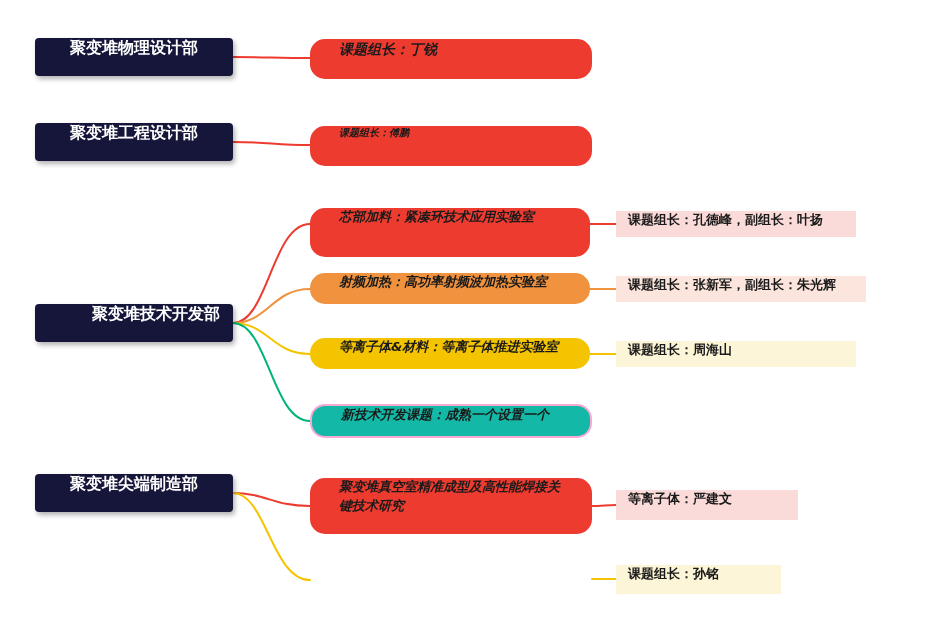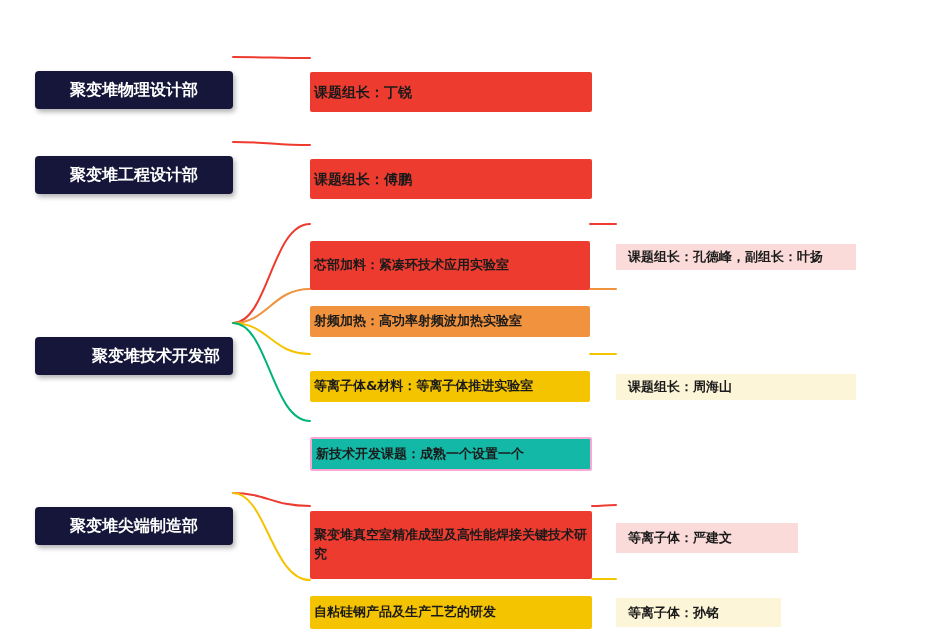--- a/index.html
+++ b/index.html
@@ -1,22 +1,22 @@
 <!DOCTYPE html>
 <html><head>
 <meta charset="utf-8">
 <style>
   html,body{margin:0;padding:0;background:#ffffff;}
   body{font-family:"DejaVu Sans","Liberation Sans",sans-serif;}
   .canvas{position:relative;width:928px;height:642px;background:#ffffff;overflow:hidden;}
   .wires{position:absolute;left:0;top:0;width:928px;height:642px;}
-  .node{position:absolute;box-sizing:border-box;display:flex;align-items:center;font-weight:bold;color:#1a1a1a;margin-top:33px;}
+  .node{position:absolute;box-sizing:border-box;display:flex;font-weight:bold;color:#1a1a1a;}
   .dept{width:198px;height:38px;justify-content:center;background:#15163a;color:#ffffff;
         font-size:16px;border-radius:4px;box-shadow:2px 3px 5px rgba(0,0,0,0.30);}
-  .topic{padding:0 4px;font-size:13px;border-radius:2px;line-height:1.45;}
+  .topic{padding:0 29px;font-size:13px;border-radius:15px;line-height:1.45;font-style:italic;}
   .leader{padding:0 12px;font-size:13px;border-radius:0;}
   .bg-red{background:#ee3b30;}
   .bg-orange{background:#f0923e;}
   .bg-yellow{background:#f5c400;}
   .outline-green{background:#14b8a6;border:2px solid #f9a8d4;}
   .bg-pink{background:#fbdbd9;}
   .bg-peach{background:#fce5dc;}
   .bg-cream{background:#fdf5d7;}
 </style>
 </head>
@@ -56,53 +56,53 @@
     <span>聚变堆技术开发部</span>
   </div>
   <div class="node dept" style="left:35px;top:474px;">
     <span>聚变堆尖端制造部</span>
   </div>
 
   <div class="node topic bg-red" style="left:310px;top:39px;width:282px;height:40px;font-size:14px;">
     <span>课题组长：丁锐</span>
   </div>
 
-  <div class="node topic bg-red" style="left:310px;top:126px;width:282px;height:40px;font-size:14px;">
+  <div class="node topic bg-red" style="left:310px;top:126px;width:282px;height:40px;font-size:10px;">
     <span>课题组长：傅鹏</span>
   </div>
 
   <div class="node topic bg-red" style="left:310px;top:208px;width:280px;height:49px;">
     <span>芯部加料：紧凑环技术应用实验室</span>
   </div>
   <div class="node leader bg-pink" style="left:616px;top:211px;width:240px;height:26px;">
     <span>课题组长：孔德峰，副组长：叶扬</span>
   </div>
 
   <div class="node topic bg-orange" style="left:310px;top:273px;width:280px;height:31px;">
     <span>射频加热：高功率射频波加热实验室</span>
   </div>
+  <div class="node leader bg-peach" style="left:616px;top:276px;width:250px;height:26px;">
+    <span>课题组长：张新军，副组长：朱光辉</span>
+  </div>
 
   <div class="node topic bg-yellow" style="left:310px;top:338px;width:280px;height:31px;">
     <span>等离子体&amp;材料：等离子体推进实验室</span>
   </div>
   <div class="node leader bg-cream" style="left:616px;top:341px;width:240px;height:26px;">
     <span>课题组长：周海山</span>
   </div>
 
   <div class="node topic outline-green" style="left:310px;top:404px;width:282px;height:34px;">
     <span>新技术开发课题：成熟一个设置一个</span>
   </div>
 
-  <div class="node topic bg-red" style="left:310px;top:478px;width:282px;height:68px;">
+  <div class="node topic bg-red" style="left:310px;top:478px;width:282px;height:56px;">
     <span>聚变堆真空室精准成型及高性能焊接关键技术研究</span>
   </div>
   <div class="node leader bg-pink" style="left:616px;top:490px;width:182px;height:30px;">
     <span>等离子体：严建文</span>
   </div>
 
-  <div class="node topic bg-yellow" style="left:310px;top:563px;width:282px;height:33px;">
-    <span>自粘硅钢产品及生产工艺的研发</span>
-  </div>
   <div class="node leader bg-cream" style="left:616px;top:565px;width:165px;height:29px;">
-    <span>等离子体：孙铭</span>
+    <span>课题组长：孙铭</span>
   </div>
 
 </div>
 
 </body></html>

